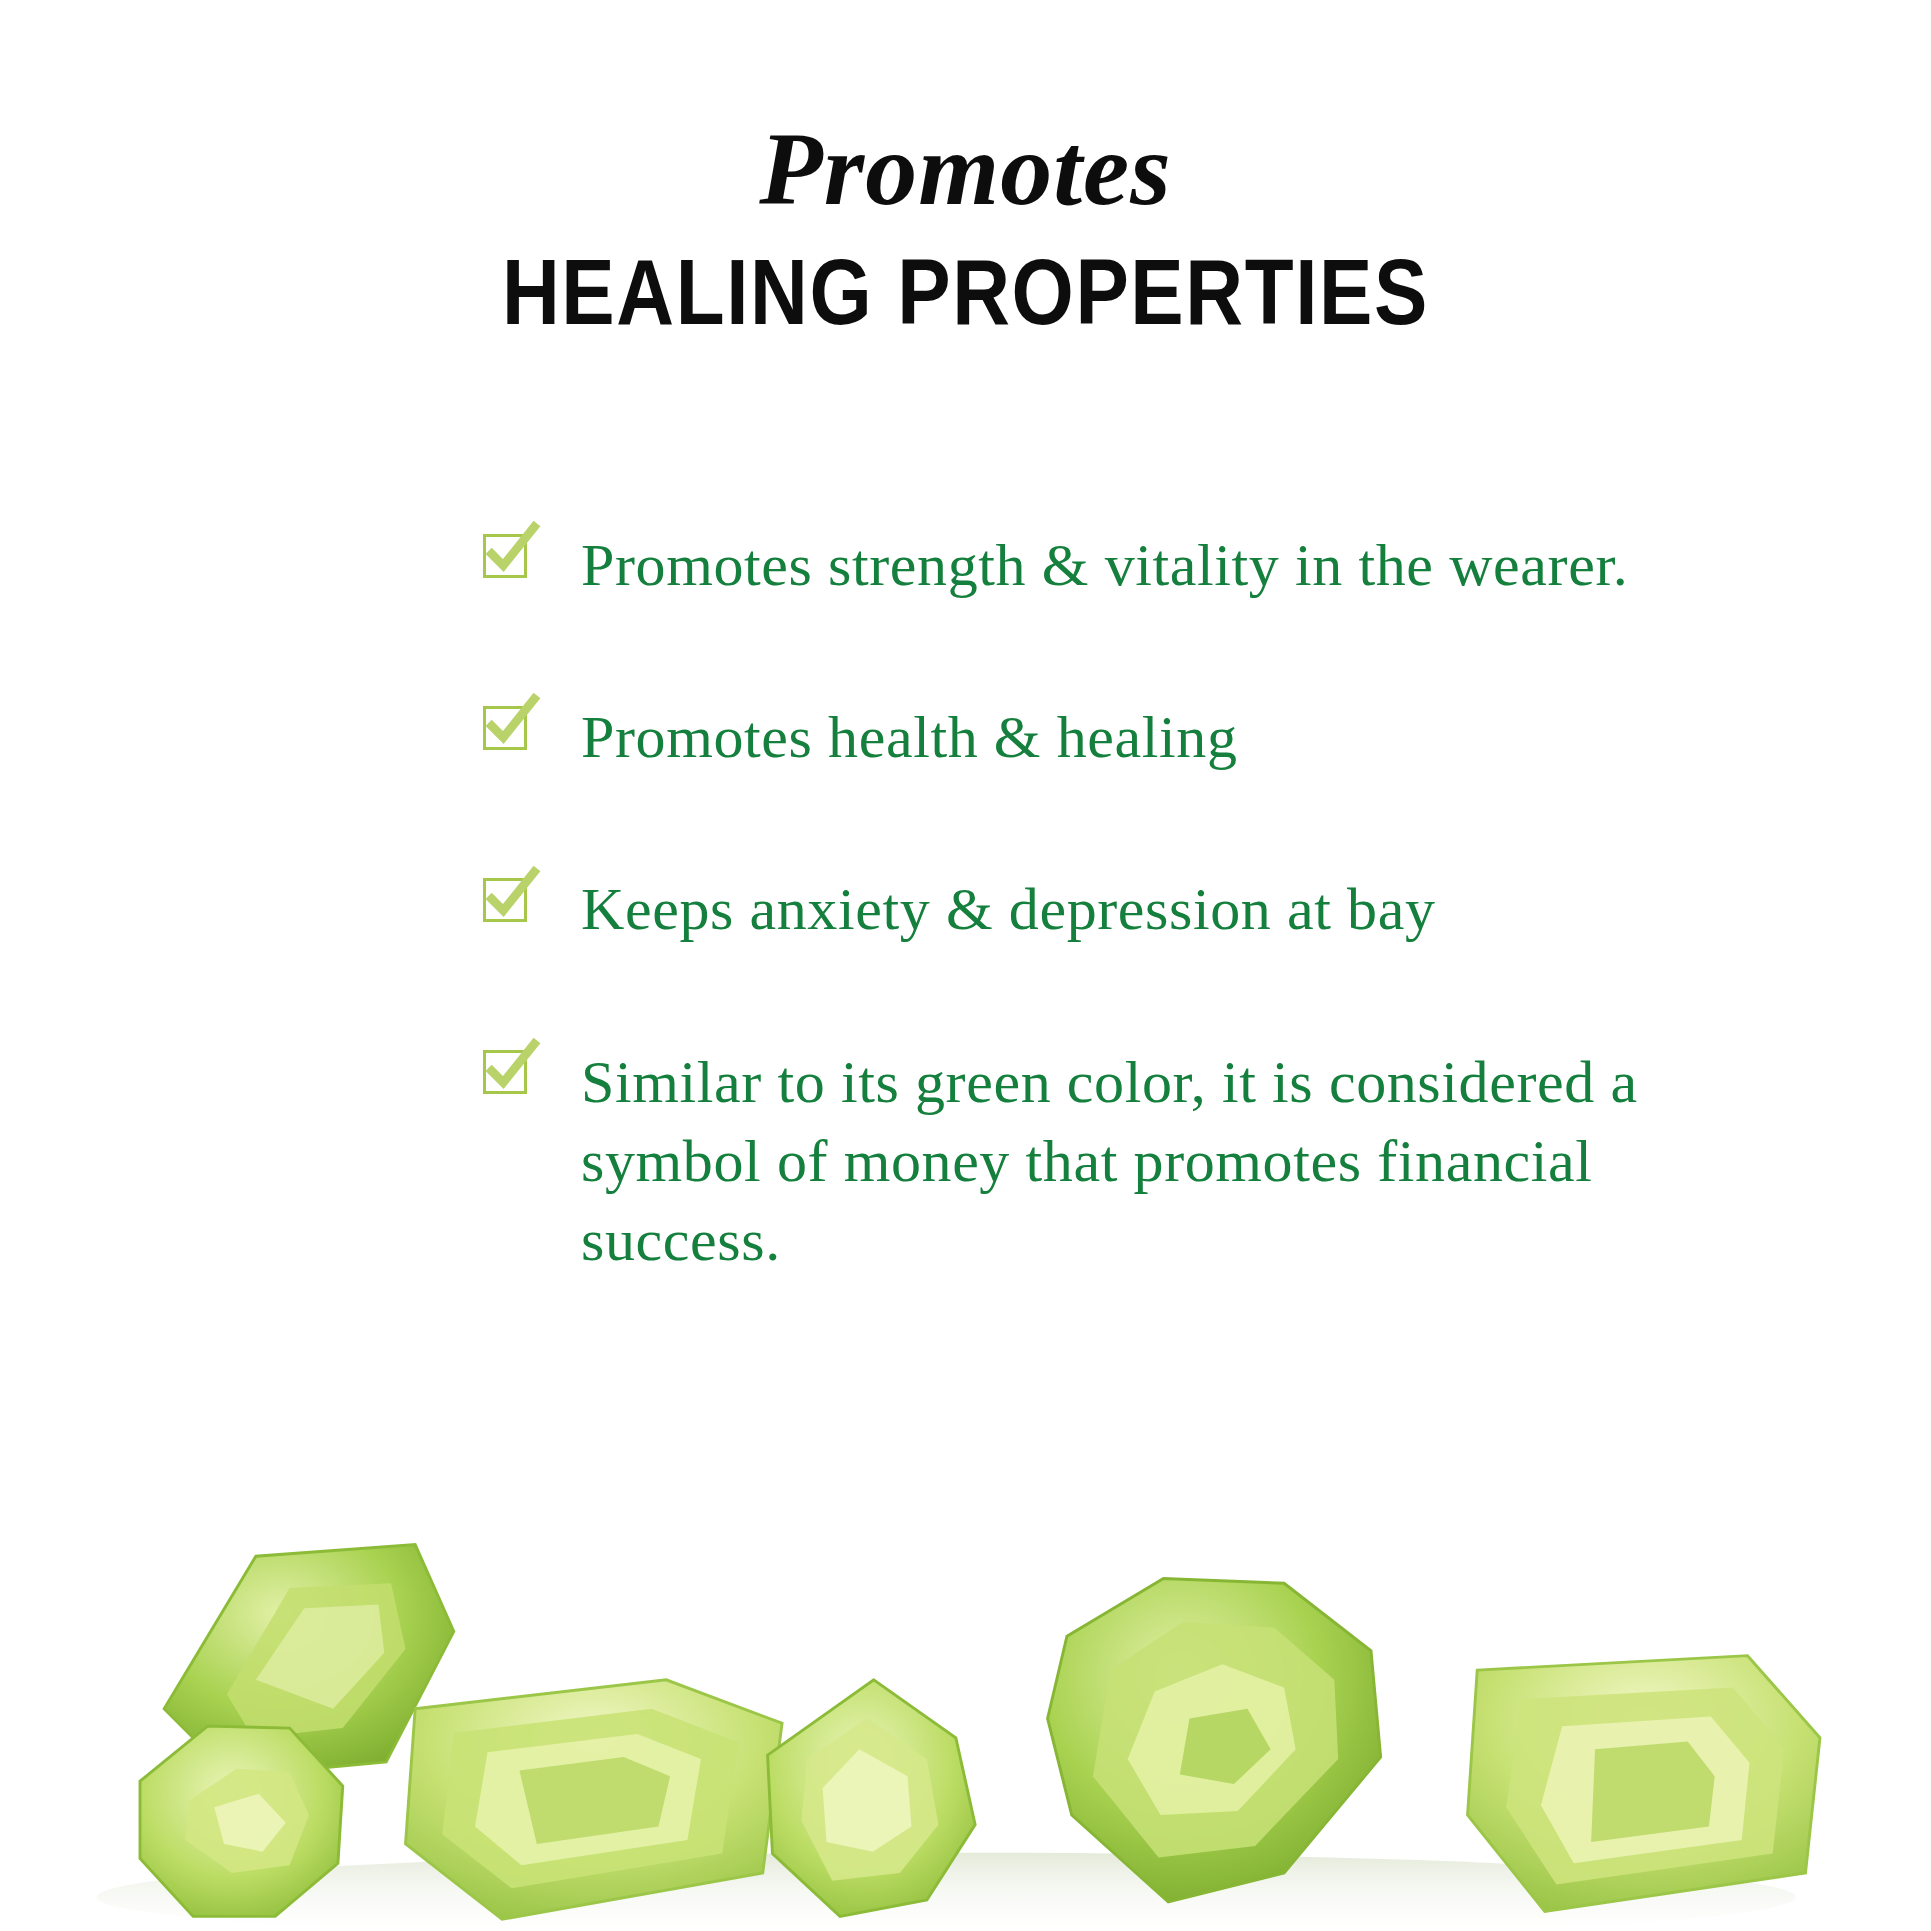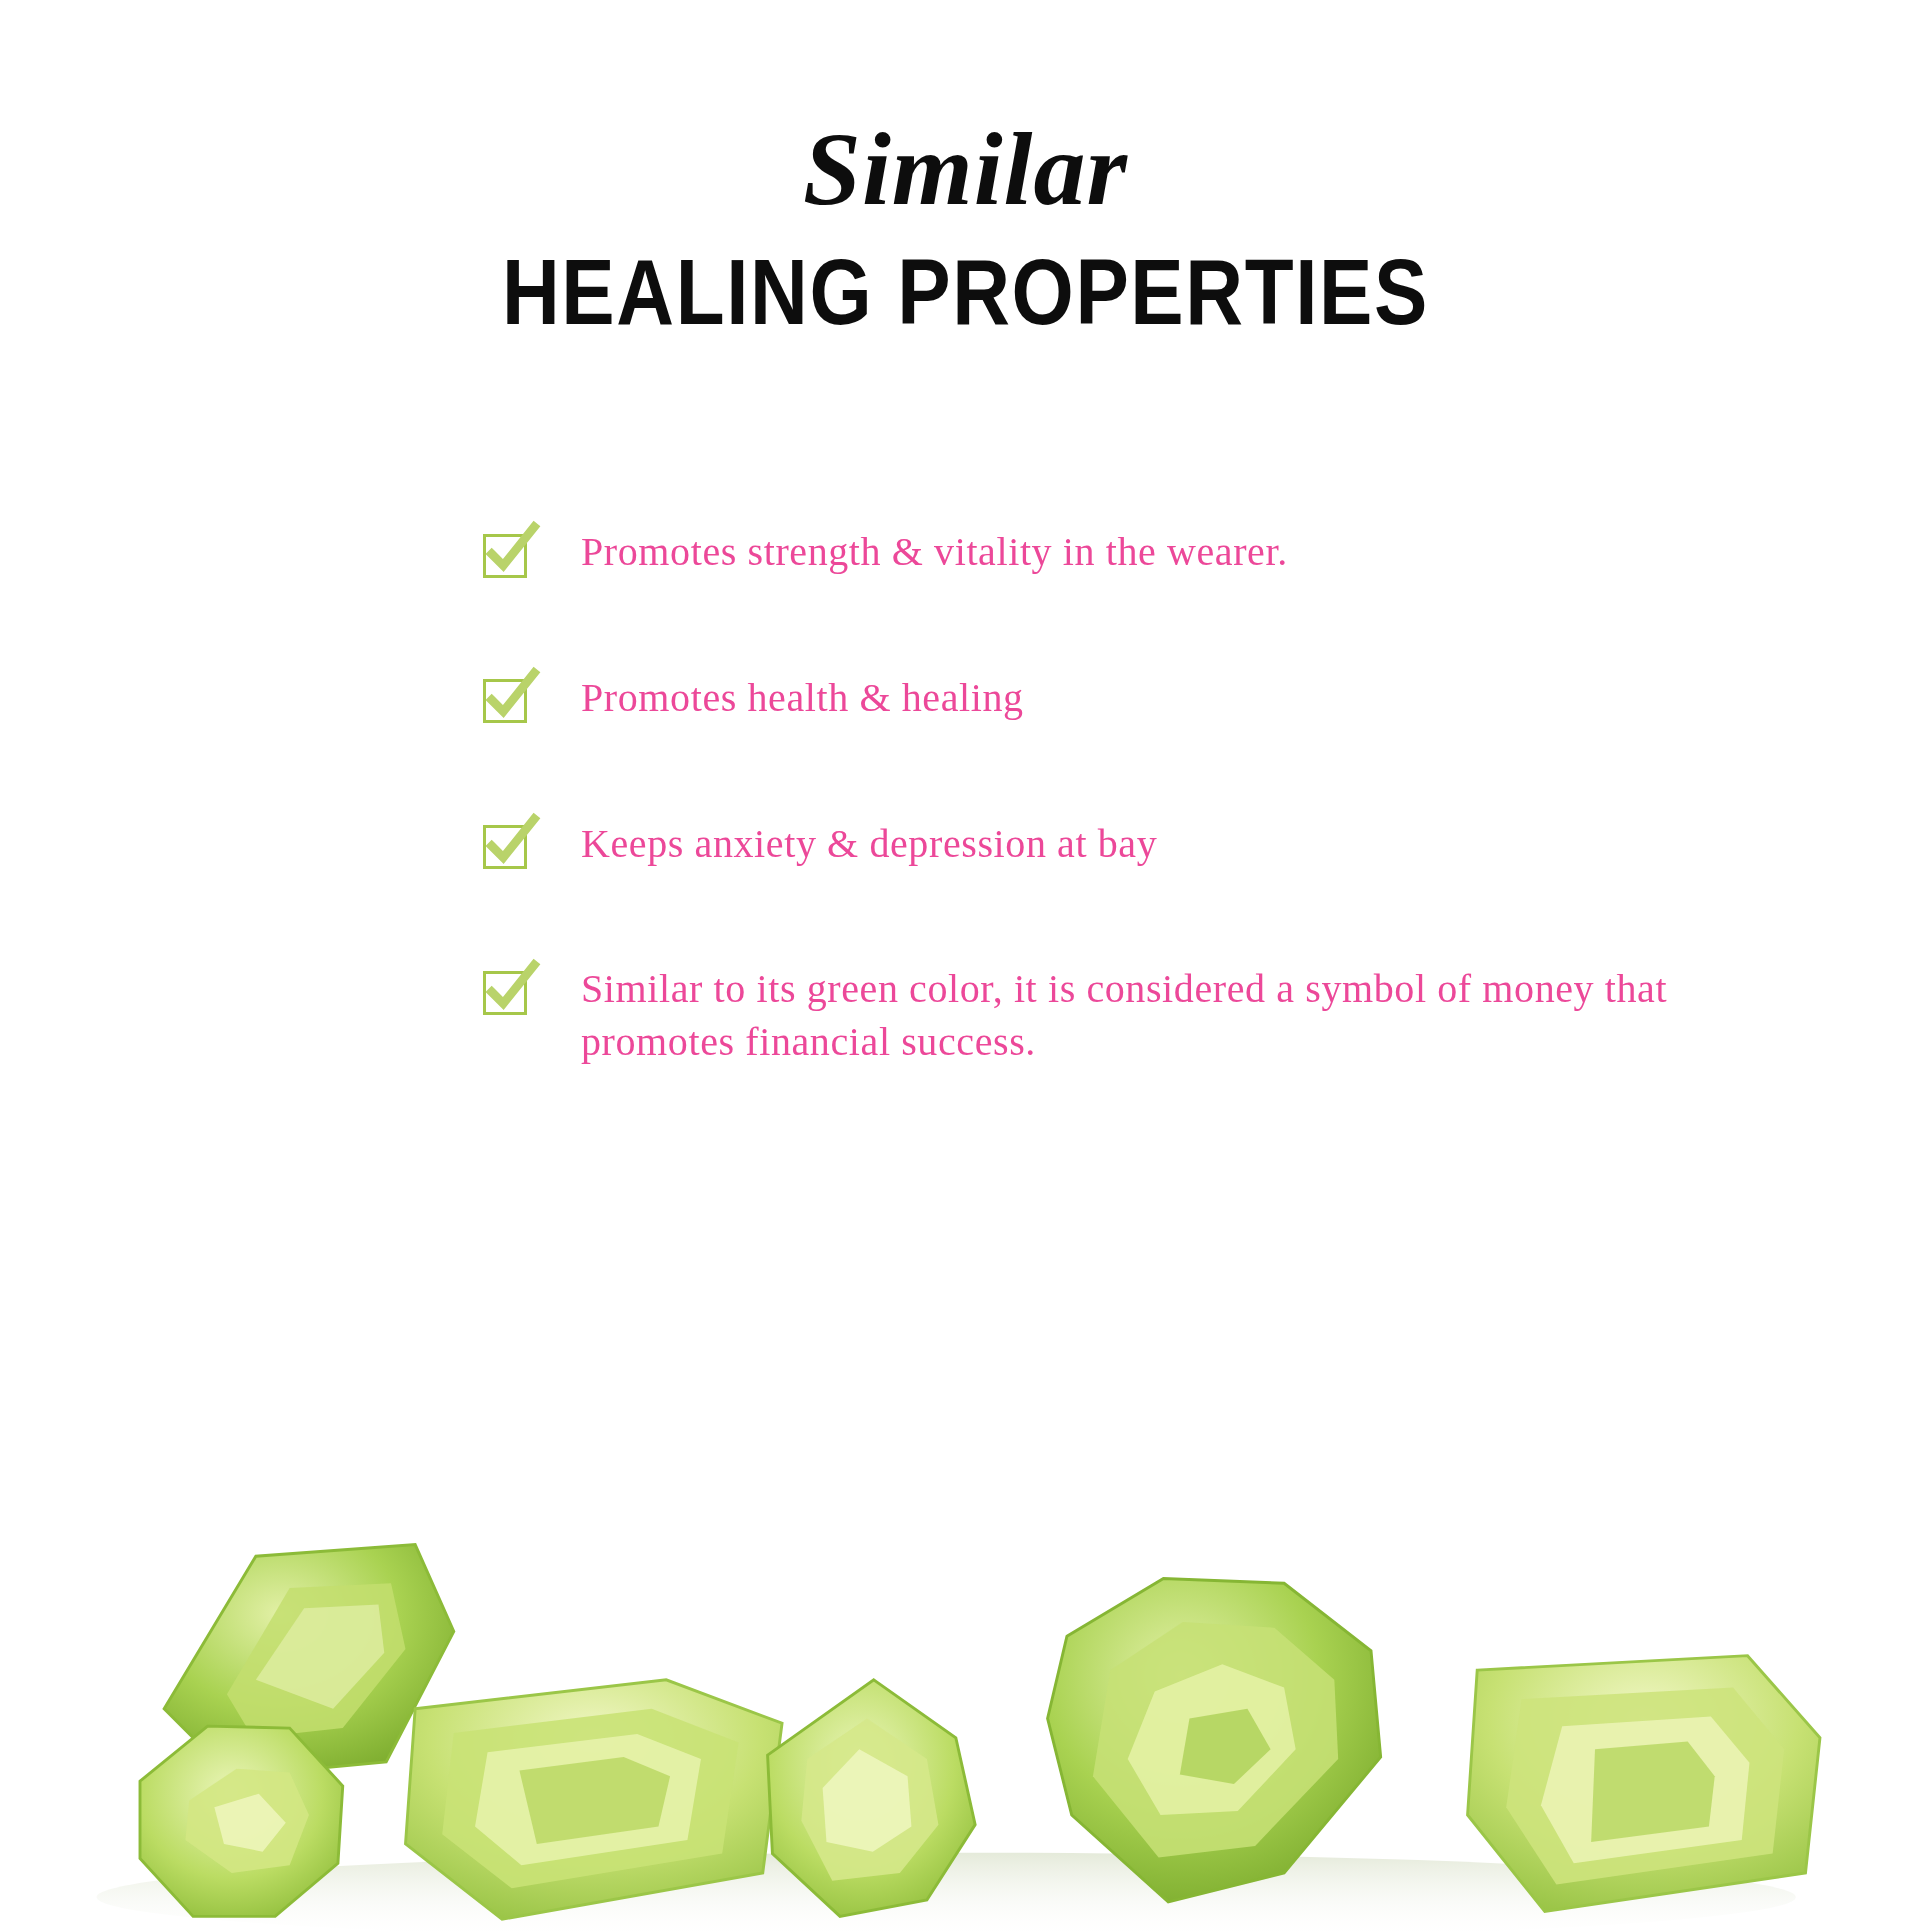--- a/index.html
+++ b/index.html
@@ -82,44 +82,44 @@
     position: absolute;
     left: -3.9px;
     top: -15.4px;
     width: 60px;
     height: 60px;
     overflow: visible;
   }
 
   .item-text {
     font-family: "Liberation Serif", serif;
-    font-size: 40px;
+    font-size: 60px;
     line-height: 1.32;
     letter-spacing: 0.6px;
-    color: #ec4899;
+    color: #15803d;
     max-width: 1207px;
   }
 
   
   .gems {
     position: absolute;
     left: 0;
     bottom: 0;
     width: 1931px;
     height: 541px;
   }
   .gems svg { display: block; width: 100%; height: 100%; }
 </style>
 </head>
 <body>
 
 <div class="page">
 
   <div class="header">
-    <h1 class="title-script">Similar</h1>
+    <h1 class="title-script">Promotes</h1>
     <h2 class="title-main">HEALING PROPERTIES</h2>
   </div>
 
   <div class="list">
 
     <div class="item">
       <span class="checkbox">
         <svg viewBox="0 0 62 62" xmlns="http://www.w3.org/2000/svg">
           <path d="M10 34 L22 46 L54 6" fill="none" stroke="#b9d36a" stroke-width="9" stroke-linecap="square"></path>
         </svg>

